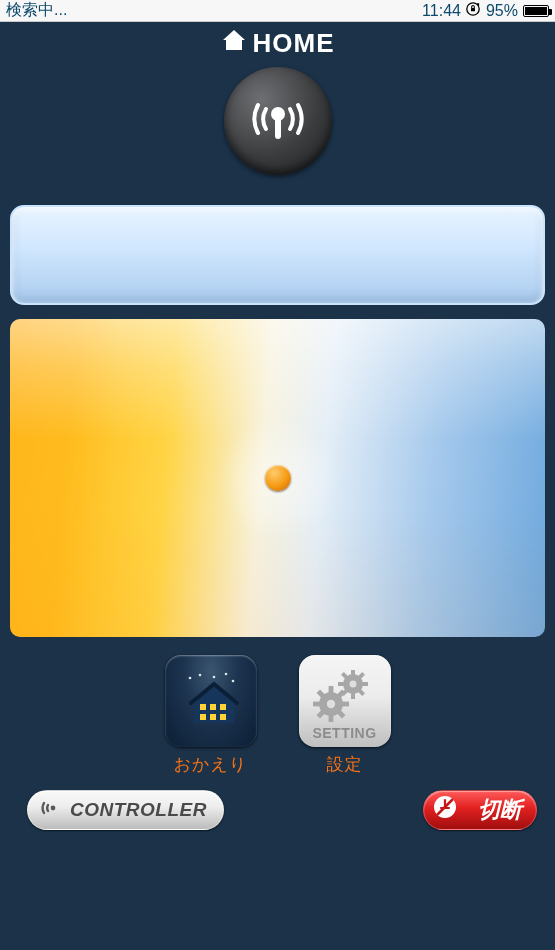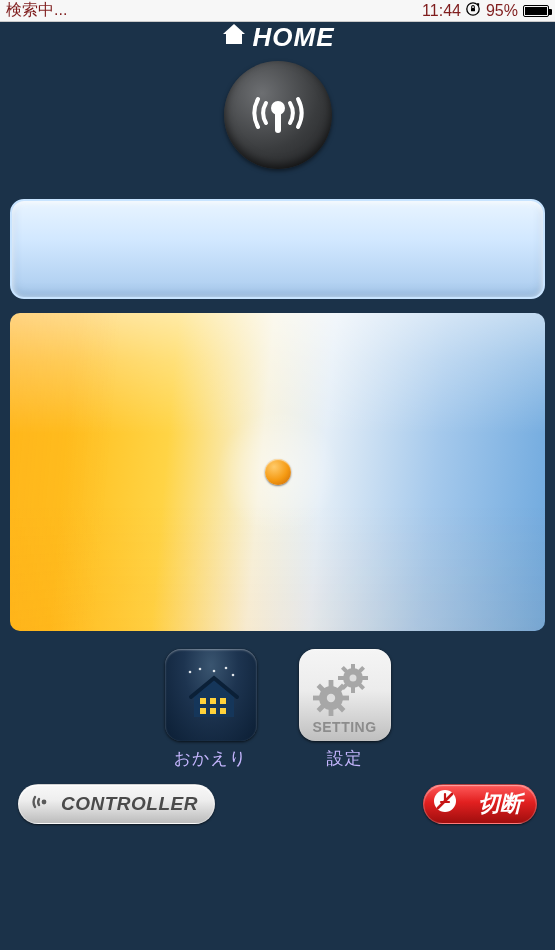--- a/index.html
+++ b/index.html
@@ -6,43 +6,43 @@
   html, body { width: 555px; height: 950px; overflow: hidden; }
   body {
     background: #1b3249;
     font-family: -apple-system, "Helvetica Neue", Arial, sans-serif;
     color: #fff;
     position: relative;
   }
   .status-bar {
     height: 22px;
     background: #f7f7f7;
-    color: #7f1d1d;
+    color: #0c4a6e;
     display: flex;
     align-items: center;
     font-size: 16px;
     padding: 0 6px;
     gap: 4px;
     border-bottom: 1px solid #c9c9c9;
   }
   .status-left { flex: 0 0 auto; }
   .status-center { flex: 1; text-align: right; font-weight: 500; }
   .status-right { flex: 0 0 auto; display: flex; align-items: center; gap: 5px; }
   .battery {
     width: 26px; height: 12px; border: 1px solid #000; border-radius: 2px;
     position: relative; display: inline-block;
   }
   .battery::after { content:""; position:absolute; right:-4px; top:3px; width:3px; height:6px; background:#000; border-radius:0 1px 1px 0;}
   .battery-fill { position:absolute; left:1px; top:1px; bottom:1px; width:90%; background:#000; }
   .lock-rot { font-size:14px; }
 
   .title-row {
     display:flex; justify-content:center; align-items:center;
-    gap:6px;
-    font-weight:700; font-size:26px; letter-spacing:1px;font-style:italic;
+    margin-top: 6px; gap:6px;
+    font-weight:700; font-size:26px; letter-spacing:1px;
   }
   .home-icon-svg { width:26px; height:24px; }
 
   .antenna-btn {
     width: 108px; height:108px; border-radius:54px;
     background: radial-gradient(circle at 35% 30%, #6d6f72 0%, #3a3c3e 55%, #1e1f21 100%);
     margin: 8px auto 0 auto;
     display:flex; align-items:center; justify-content:center;
     box-shadow: inset 0 -4px 10px rgba(0,0,0,.6), 0 2px 4px rgba(0,0,0,.5);
   }
@@ -92,23 +92,23 @@
   .app-btn { display:flex; flex-direction:column; align-items:center; gap:6px;text-align:right; }
   .tile {
     width:92px; height:92px; border-radius:16px;
     box-shadow: 0 1px 3px rgba(0,0,0,.7), inset 0 1px 2px rgba(255,255,255,.4);
     display:flex; align-items:center; justify-content:center;
     position:relative; overflow:hidden;
   }
   .tile.dark { background: radial-gradient(ellipse at 50% 18%, #3a5570 0%, #1d3450 42%, #0b1e34 100%); }
   .tile.silver { background: linear-gradient(#f5f5f5 0%, #ececec 45%, #bfbfbf 100%); }
   .tile.silver .inner-label { position:absolute; bottom:6px; font-size:14px; font-weight:700; color:#8c8c8c; letter-spacing:.5px;}
-  .app-label { font-size:17px; color:#c4b5fd; letter-spacing:1px; }
-
-  .bottom-row { display:flex; justify-content:space-between; align-items:center; padding: 14px 18px 0 18px; }
+  .app-label { font-size:17px; color:#f97316; letter-spacing:1px; }
+
+  .bottom-row { display:flex; justify-content:space-between; align-items:center; padding: 14px 18px 0 18px; margin-left: 9px; }
   .ctrl-btn {
     height:40px; border-radius:20px; padding:0 16px 0 12px;
     background: linear-gradient(#f8f8f8 0%, #eee 40%, #bcbcbc 100%);
     color:#4a4a4a; font-weight:800; font-style:italic; font-size:19px;
     display:flex; align-items:center; gap:8px; letter-spacing:.5px;
     box-shadow: 0 1px 2px rgba(0,0,0,.6), inset 0 1px 1px rgba(255,255,255,.8);
     border:1px solid rgba(255,255,255,.3);
   }
   .disc-btn {
     height:40px; border-radius:20px; padding:0 14px 0 8px;

